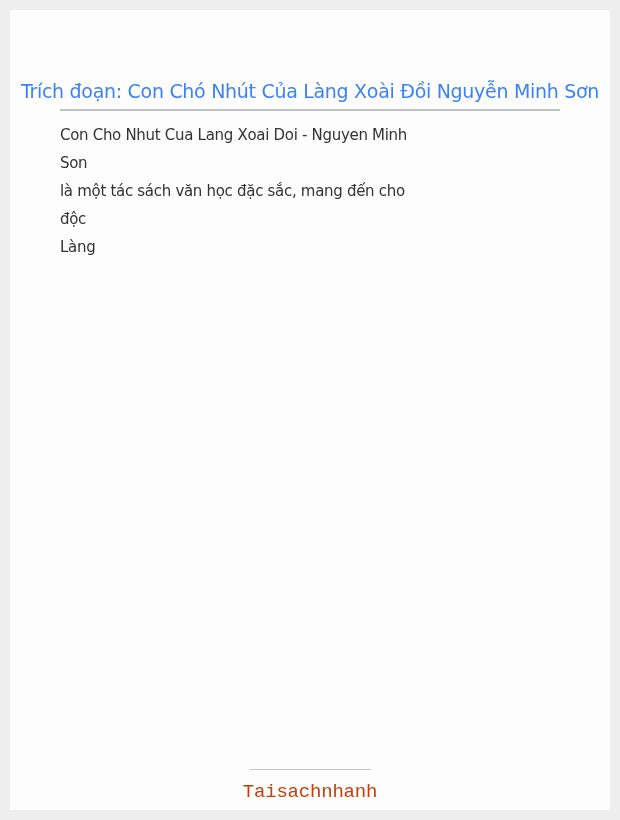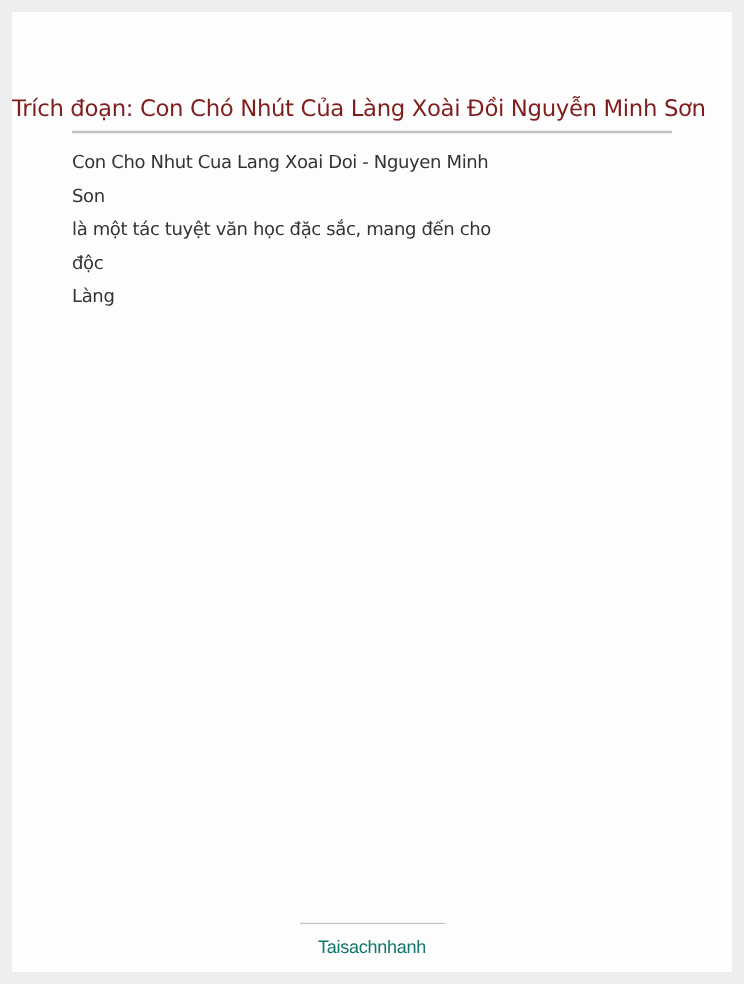--- a/index.html
+++ b/index.html
@@ -16,23 +16,24 @@
     top: 10px;
     width: 600px;
     height: 800px;
     background: #fdfdfd;
   }
   .title {
     position: absolute;
     left: 0;
     top: 70px;
     width: 600px;
+    text-align: center;
     font-family: "DejaVu Sans", sans-serif;
     font-size: 19px;
-    color: #7f1d1d;
+    color: #3b82f6;
     letter-spacing: -0.3px;
     white-space: nowrap;
   }
   .title-rule {
     position: absolute;
     left: 50px;
     top: 99px;
     width: 500px;
     height: 2px;
     background: #bdc1c6;
@@ -59,36 +60,36 @@
     width: 121px;
     height: 1px;
     background: #c4c4c4;
   }
   .footer-text {
     position: absolute;
     left: 0;
     top: 771px;
     width: 600px;
     text-align: center;
-    font-family: Liberation Sans, sans-serif;
-    font-size: 15px;
-    color: #0f766e;
+    font-family: Liberation Mono, monospace;
+    font-size: 19px;
+    color: #c2410c;
     letter-spacing: -0.2px;
   }
 </style>
 </head>
 <body>
 
 <div class="card">
   <h1 class="title" style="margin:0;font-weight:normal;">Trích đoạn: Con Chó Nhút Của Làng Xoài Đồi Nguyễn Minh Sơn</h1>
   <div class="title-rule"></div>
 
   <div class="body-text">
     <span class="line">Con Cho Nhut Cua Lang Xoai Doi - Nguyen Minh</span>
     <span class="line">Son</span>
-    <span class="line">là một tác tuyệt văn học đặc sắc, mang đến cho</span>
+    <span class="line">là một tác sách văn học đặc sắc, mang đến cho</span>
     <span class="line">độc</span>
     <span class="line">Làng</span>
   </div>
 
   <div class="footer-rule"></div>
   <div class="footer-text">Taisachnhanh</div>
 </div>
 
 </body></html>

